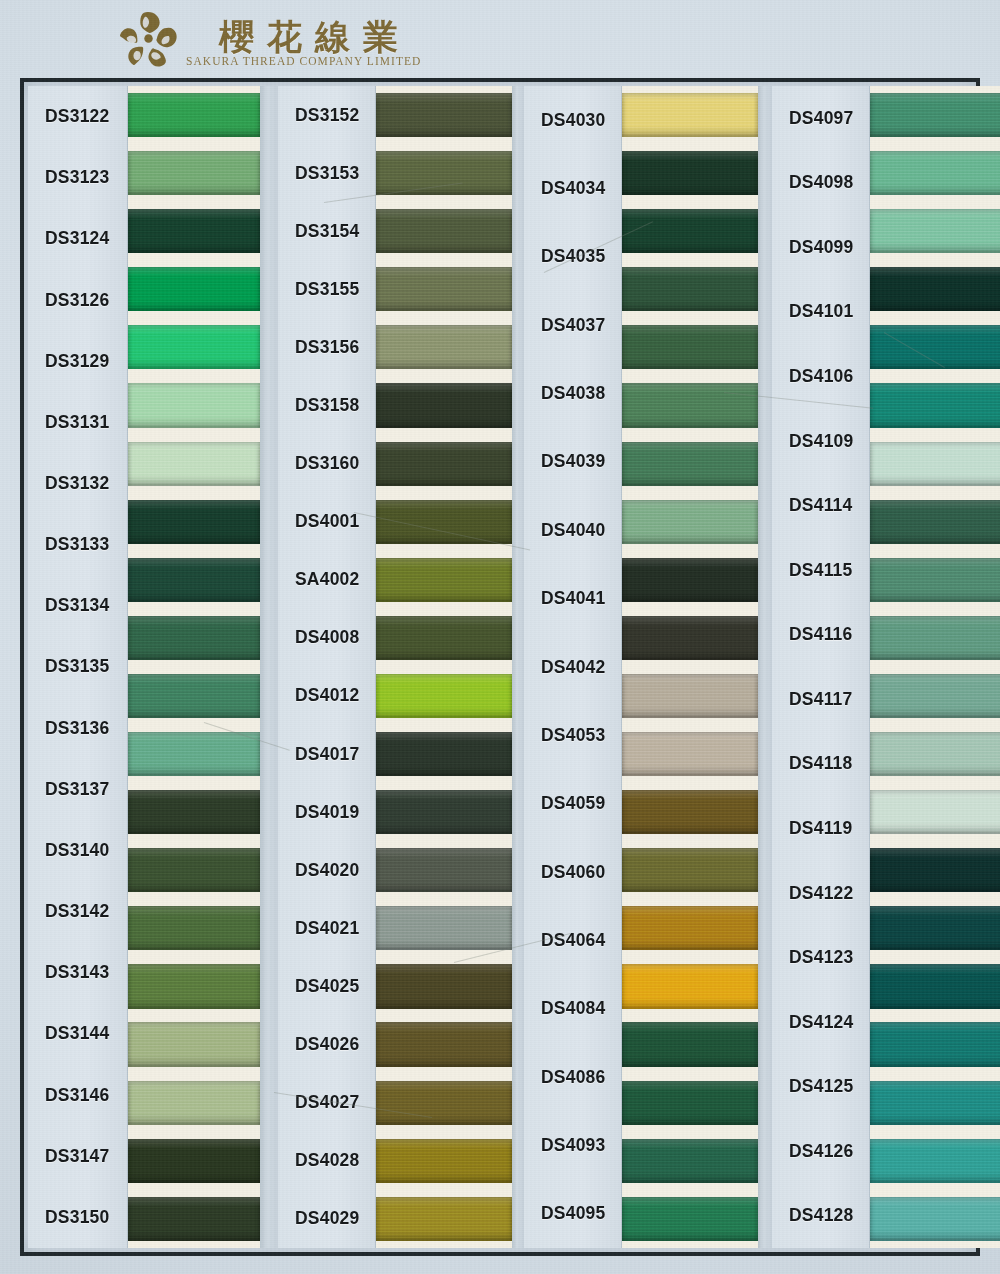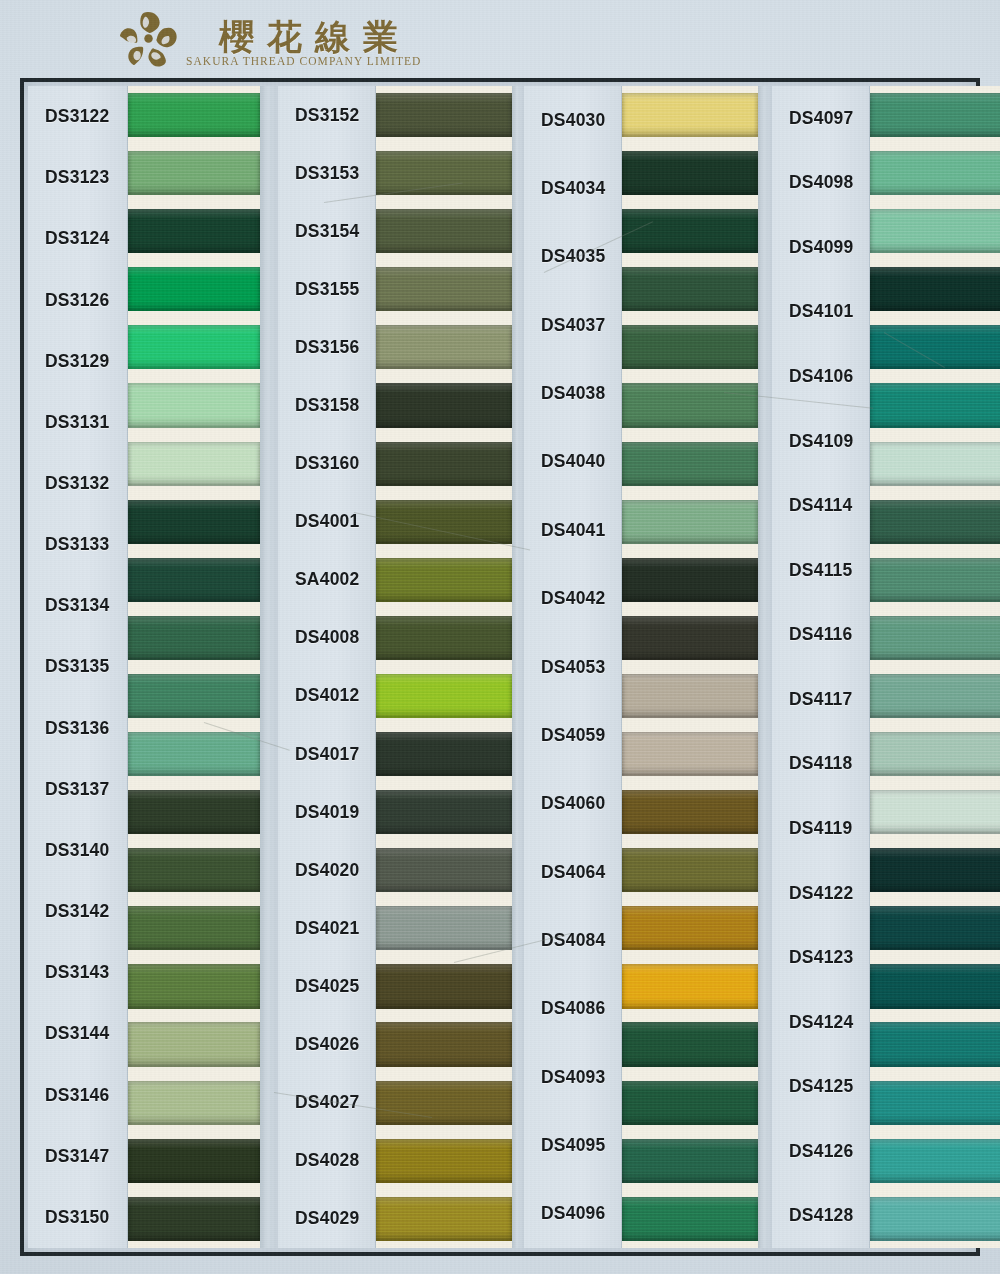--- a/index.html
+++ b/index.html
@@ -430,20 +430,23 @@
             <div class="row">
               <span class="code">DS4035</span>
             </div>
             <div class="row">
               <span class="code">DS4037</span>
             </div>
             <div class="row">
               <span class="code">DS4038</span>
             </div>
             <div class="row">
+              <span class="code">DS4039</span>
+            </div>
+            <div class="row">
               <span class="code">DS4040</span>
             </div>
             <div class="row">
               <span class="code">DS4041</span>
             </div>
             <div class="row">
               <span class="code">DS4042</span>
             </div>
             <div class="row">
               <span class="code">DS4053</span>
@@ -461,23 +464,20 @@
               <span class="code">DS4084</span>
             </div>
             <div class="row">
               <span class="code">DS4086</span>
             </div>
             <div class="row">
               <span class="code">DS4093</span>
             </div>
             <div class="row">
               <span class="code">DS4095</span>
-            </div>
-            <div class="row">
-              <span class="code">DS4096</span>
             </div>
           </div>
           <div class="swatchcol" style="width: 136px;">
             <div class="srow">
               <div class="thread" style="background: rgb(229, 212, 120);"></div>
             </div>
             <div class="srow">
               <div class="thread" style="background: rgb(24, 54, 38);"></div>
             </div>
             <div class="srow">

